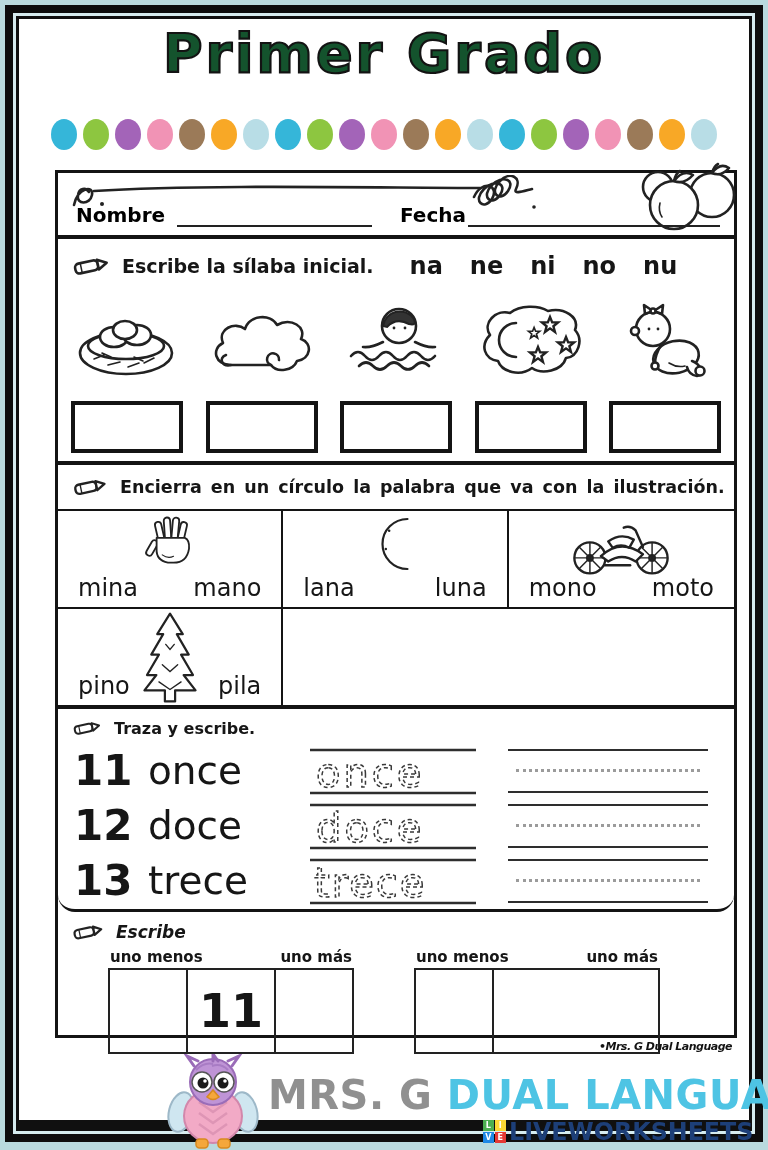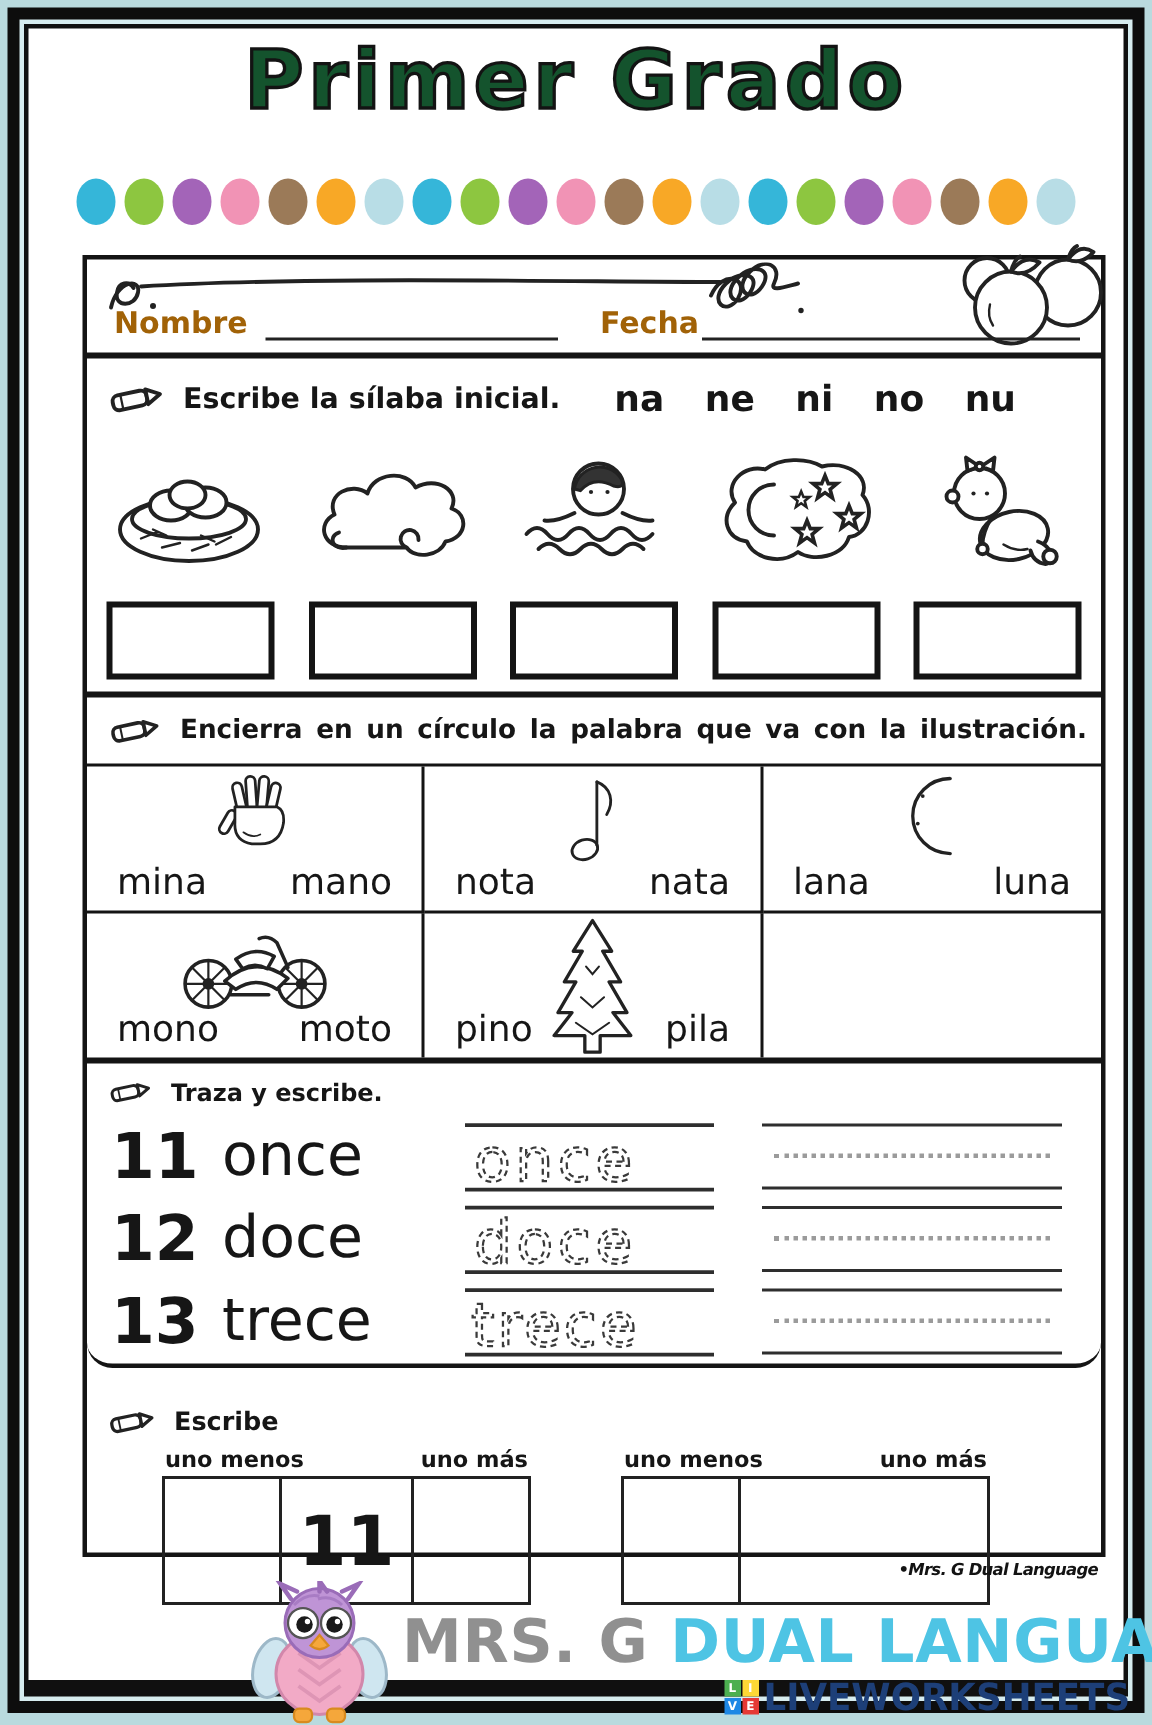--- a/index.html
+++ b/index.html
@@ -16,21 +16,21 @@
 
   .dots-row{position:absolute;top:119px;left:51px;width:666px;display:flex;gap:6px;}
   .dot{width:26px;height:31px;border-radius:50%;flex:0 0 26px;}
 
   .worksheet{position:absolute;left:55px;top:170px;width:682px;height:868px;border:3px solid #141414;box-sizing:border-box;background:#fff;display:flex;flex-direction:column;}
 
   
   .ws-header{position:relative;height:62px;border-bottom:4px solid #141414;flex:0 0 62px;}
   .squiggle{position:absolute;top:2px;left:6px;}
   .apples{position:absolute;top:-16px;right:-6px;}
-  .name-row{position:absolute;left:18px;right:14px;bottom:8px;display:flex;align-items:flex-end;font-size:20px;font-weight:bold;color:#a16207;}
+  .name-row{position:absolute;left:18px;right:14px;bottom:8px;display:flex;align-items:flex-end;font-size:20px;font-weight:bold;color:#000000;}
   .uline{border-bottom:2.5px solid #222;height:2px;}
   .u-name{width:195px;margin-left:12px;}
   .u-fecha{width:252px;margin-left:2px;}
   .spacer{flex:1;}
 
   .instr-row{display:flex;align-items:center;padding-left:12px;color:#161616;}
   .instr-row .txt{font-weight:bold;}
   .pencil{flex:0 0 auto;margin-right:10px;}
 
   
@@ -61,21 +61,21 @@
   .t-row{display:flex;align-items:center;height:55px;padding-left:16px;color:#161616;}
   .t-num{width:74px;font-size:42px;font-weight:600;}
   .t-word{width:156px;font-size:39px;}
   .trace-wrap{width:182px;height:54px;}
   .write-lines{flex:1;margin:0 26px 0 22px;height:44px;display:flex;flex-direction:column;justify-content:space-between;}
   .wl{border-top:2.5px solid #2e2e2e;height:0;}
   .wl.mid{border-top:3px dotted #9b9b9b;margin:0 8px;}
 
   
   .sec4{flex:1;display:flex;flex-direction:column;}
-  .sec4 .instr-row{height:28px;padding-top:22px;}
+  .sec4 .instr-row{height:28px;padding-top:6px;font-style:italic;}
   .sec4 .txt{font-size:17px;}
   .groups{flex:1;display:flex;padding-left:50px;gap:60px;align-items:flex-start;margin-top:2px;}
   .group{width:246px;}
   .g-labels{display:flex;justify-content:space-between;font-size:15px;font-weight:bold;color:#161616;padding:0 2px 2px;}
   .g-boxes{display:grid;grid-template-columns:78px 88px 78px;height:86px;border:2.5px solid #222;box-sizing:border-box;}
   .g-cell{border-right:2.5px solid #222;display:flex;align-items:center;justify-content:center;}
   .g-cell:last-child{border-right:none;}
   .g-center{font-size:46px;font-weight:600;color:#161616;}
 
   .signature{position:absolute;top:1040px;right:36px;font-size:11px;font-weight:bold;font-style:italic;color:#131313;letter-spacing:-0.5px;}
@@ -268,31 +268,20 @@
                 <path d="M17,34 h40 q7,3 6,15 q-3,20 -22,20 h-8 q-17,-3 -16,-20 z"></path>
               </g>
               <path class="thin" d="M25,58 q8,6 16,2"></path>
             </svg>
             <div class="words">
               <span>mina</span>
               <span>mano</span>
             </div>
           </div>
           <div class="cell">
-            <svg width="44" height="64" viewBox="0 0 44 88">
-              <ellipse cx="15" cy="72" rx="12" ry="9" transform="rotate(-18 15 72)" class="lnw"></ellipse>
-              <path class="ln" d="M26,68 V10"></path>
-              <path class="ln" d="M26,10 c13,5 16,18 9,30"></path>
-            </svg>
-            <div class="words">
-              <span>nota</span>
-              <span>nata</span>
-            </div>
-          </div>
-          <div class="cell">
             <svg width="50" height="60" viewBox="0 0 50 72">
               <path class="lnw" d="M40,6 a30,30 0 1,0 0,60 a23,23 0 1,1 0,-60 Z"></path>
               <circle cx="18" cy="20" r="1.5" fill="#222"></circle>
               <circle cx="14" cy="42" r="1.5" fill="#222"></circle>
             </svg>
             <div class="words">
               <span>lana</span>
               <span>luna</span>
             </div>
           </div>

